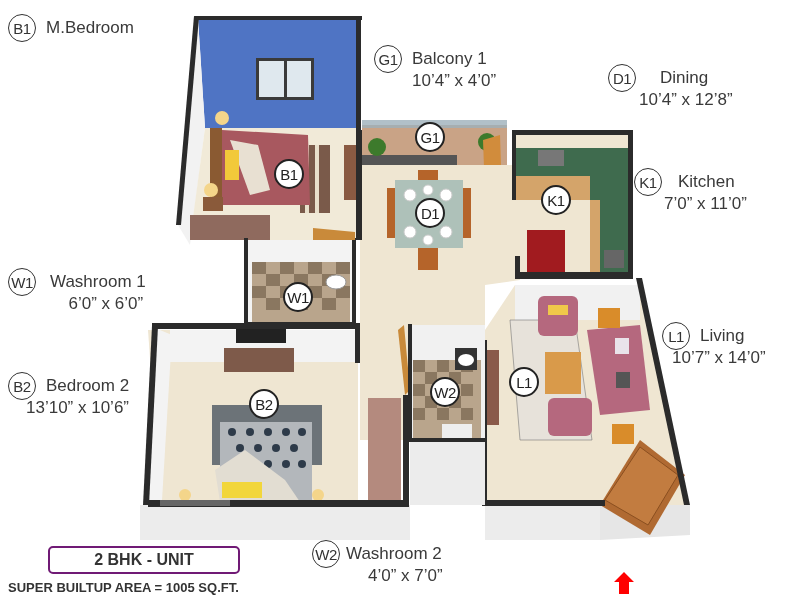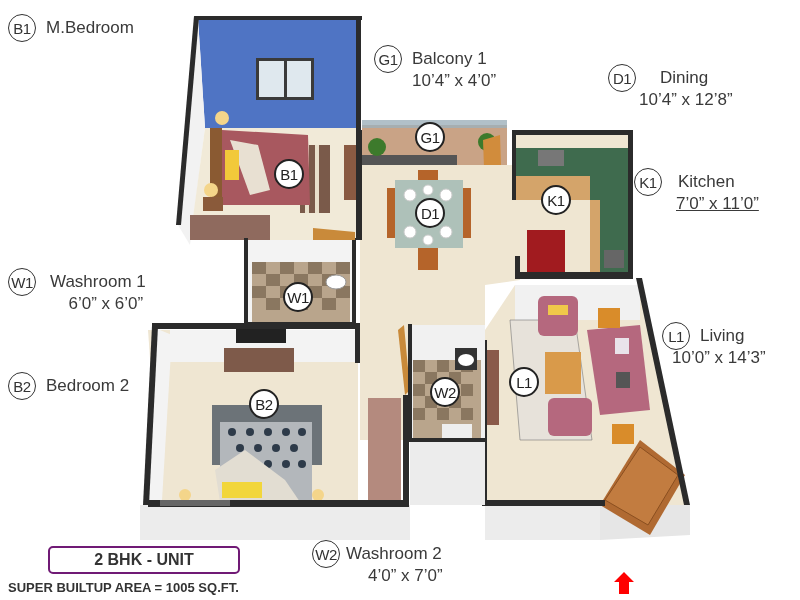--- a/index.html
+++ b/index.html
@@ -253,44 +253,45 @@
     <span class="cname" style="margin-left:14px;text-align:right;">Dining</span>
   </div>
   <div class="cdim" style="margin-left:31px;margin-top:-2px;">10’4” x 12’8”</div>
 </div>
 
 <div class="callout" style="left:634px;top:168px;">
   <div class="row1">
     <span class="badge">K1</span>
     <span class="cname" style="margin-left:6px;">Kitchen</span>
   </div>
-  <div class="cdim" style="margin-left:42px;margin-top:-2px;text-decoration:underline;">7’0” x 11’0”</div>
+  <div class="cdim" style="margin-left:30px;margin-top:-2px;">7’0” x 11’0”</div>
 </div>
 
 <div class="callout" style="left:8px;top:268px;">
   <div class="row1">
     <span class="badge">W1</span>
     <span class="cname" style="margin-left:4px;">Washroom 1</span>
   </div>
   <div class="cdim" style="margin-left:58px;margin-top:-2px;text-align:center;">6’0” x 6’0”</div>
 </div>
 
 <div class="callout" style="left:662px;top:322px;">
   <div class="row1">
     <span class="badge">L1</span>
     <span class="cname">Living</span>
   </div>
-  <div class="cdim" style="margin-left:10px;margin-top:-2px;">10’0” x 14’3”</div>
+  <div class="cdim" style="margin-left:10px;margin-top:-2px;">10’7” x 14’0”</div>
 </div>
 
 <div class="callout" style="left:8px;top:372px;">
   <div class="row1">
     <span class="badge">B2</span>
     <span class="cname">Bedroom 2</span>
   </div>
+  <div class="cdim" style="margin-left:18px;margin-top:-2px;">13’10” x 10’6”</div>
 </div>
 
 <div class="callout" style="left:312px;top:540px;">
   <div class="row1" style="gap:6px;">
     <span class="badge">W2</span>
     <span class="cname">Washroom 2</span>
   </div>
   <div class="cdim" style="margin-left:56px;margin-top:-2px;">4’0” x 7’0”</div>
 </div>
 

